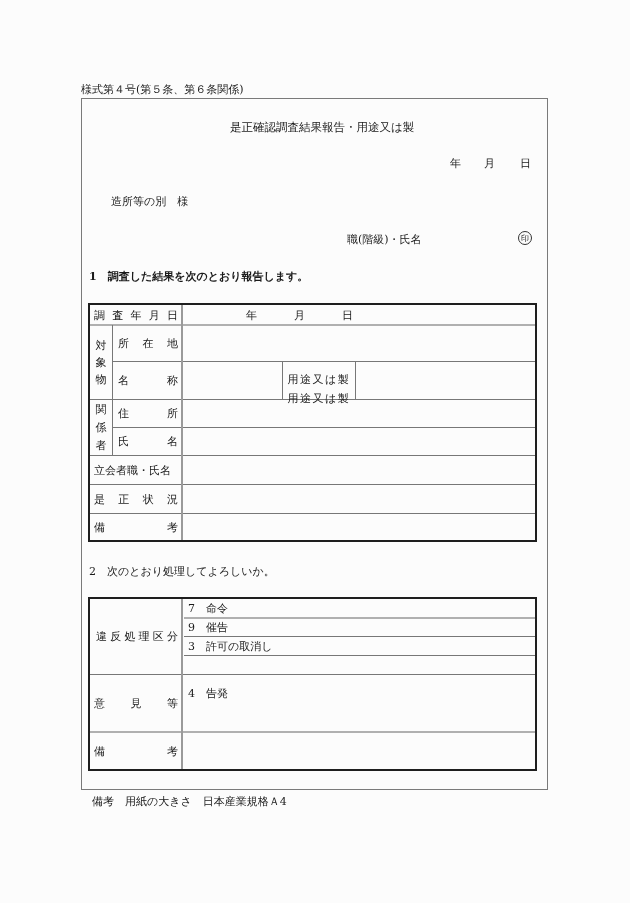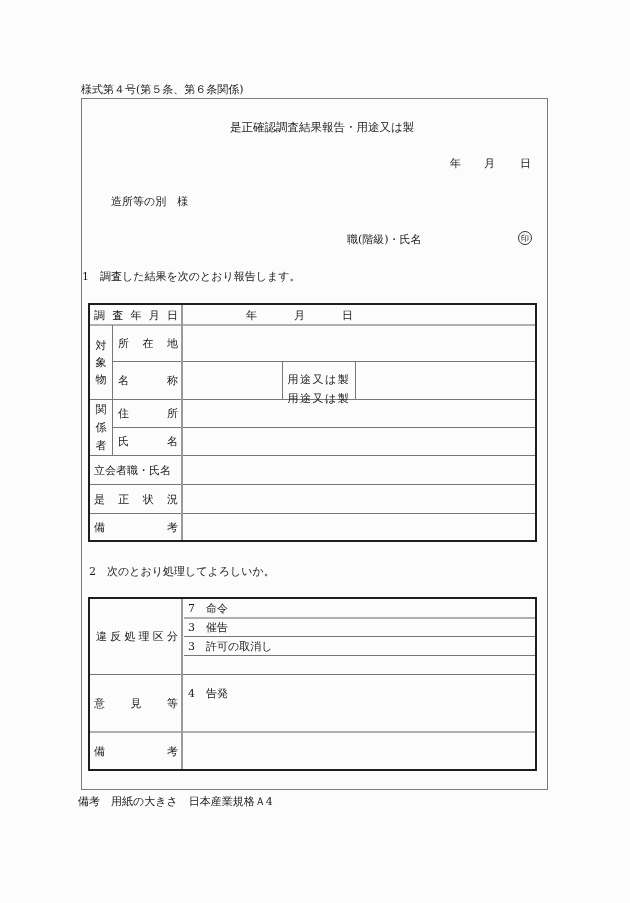--- a/index.html
+++ b/index.html
@@ -38,21 +38,21 @@
 
 <div class="abs" style="left:450px; top:156px;">年</div>
 <div class="abs" style="left:484px; top:156px;">月</div>
 <div class="abs" style="left:520px; top:156px;">日</div>
 
 <div class="abs" style="left:111px; top:194px;">造所等の別　様</div>
 
 <div class="abs" style="left:335px; top:232px;margin-left:12px;">職(階級)・氏名</div>
 <div class="seal">印</div>
 
-<div class="abs" style="left:82px; top:269px;">1　調査した結果を次のとおり報告します。</div>
+<div class="abs" style="left:89px; top:269px;font-weight:bold;">1　調査した結果を次のとおり報告します。</div>
 
 <div class="tbl" style="left:88px; top:303px; width:449px; height:239px;"></div>
 
 <div class="hl light" style="left:90px; top:324px; width:445px;"></div>
 <div class="hl" style="left:112px; top:361px; width:423px;"></div>
 <div class="hl" style="left:90px; top:399px; width:445px;"></div>
 <div class="hl" style="left:112px; top:427px; width:423px;"></div>
 <div class="hl" style="left:90px; top:455px; width:445px;"></div>
 <div class="hl" style="left:90px; top:484px; width:445px;"></div>
 <div class="hl" style="left:90px; top:513px; width:445px;"></div>
@@ -144,30 +144,30 @@
 <div class="cell spread" style="left:96px; top:599px; width:82px; height:75px;">
   <span>違</span>
   <span>反</span>
   <span>処</span>
   <span>理</span>
   <span>区</span>
   <span>分</span>
 </div>
 
 <div class="cell" style="left:188px; top:599px; width:347px; height:18px;">7　命令</div>
-<div class="cell" style="left:188px; top:618px; width:347px; height:18px;">3　催告</div>
+<div class="cell" style="left:188px; top:618px; width:347px; height:18px;">9　催告</div>
 <div class="cell" style="left:188px; top:637px; width:347px; height:18px;">3　許可の取消し</div>
 <div class="cell" style="left:188px; top:684px; width:347px; height:18px;">4　告発</div>
 
 <div class="cell spread" style="left:94px; top:675px; width:84px; height:56px;">
   <span>意</span>
   <span>見</span>
   <span>等</span>
 </div>
 <div class="cell" style="left:184px; top:676px; width:351px; height:55px;"></div>
 
 <div class="cell spread" style="left:94px; top:733px; width:84px; height:36px;">
   <span>備</span>
   <span>考</span>
 </div>
 <div class="cell" style="left:184px; top:733px; width:351px; height:36px;"></div>
 
-<div class="abs" style="left:78px; top:794px;">備考　用紙の大きさ　日本産業規格Ａ4</div>
+<div class="abs" style="left:92px; top:794px;">備考　用紙の大きさ　日本産業規格Ａ4</div>
 
 </body></html>

